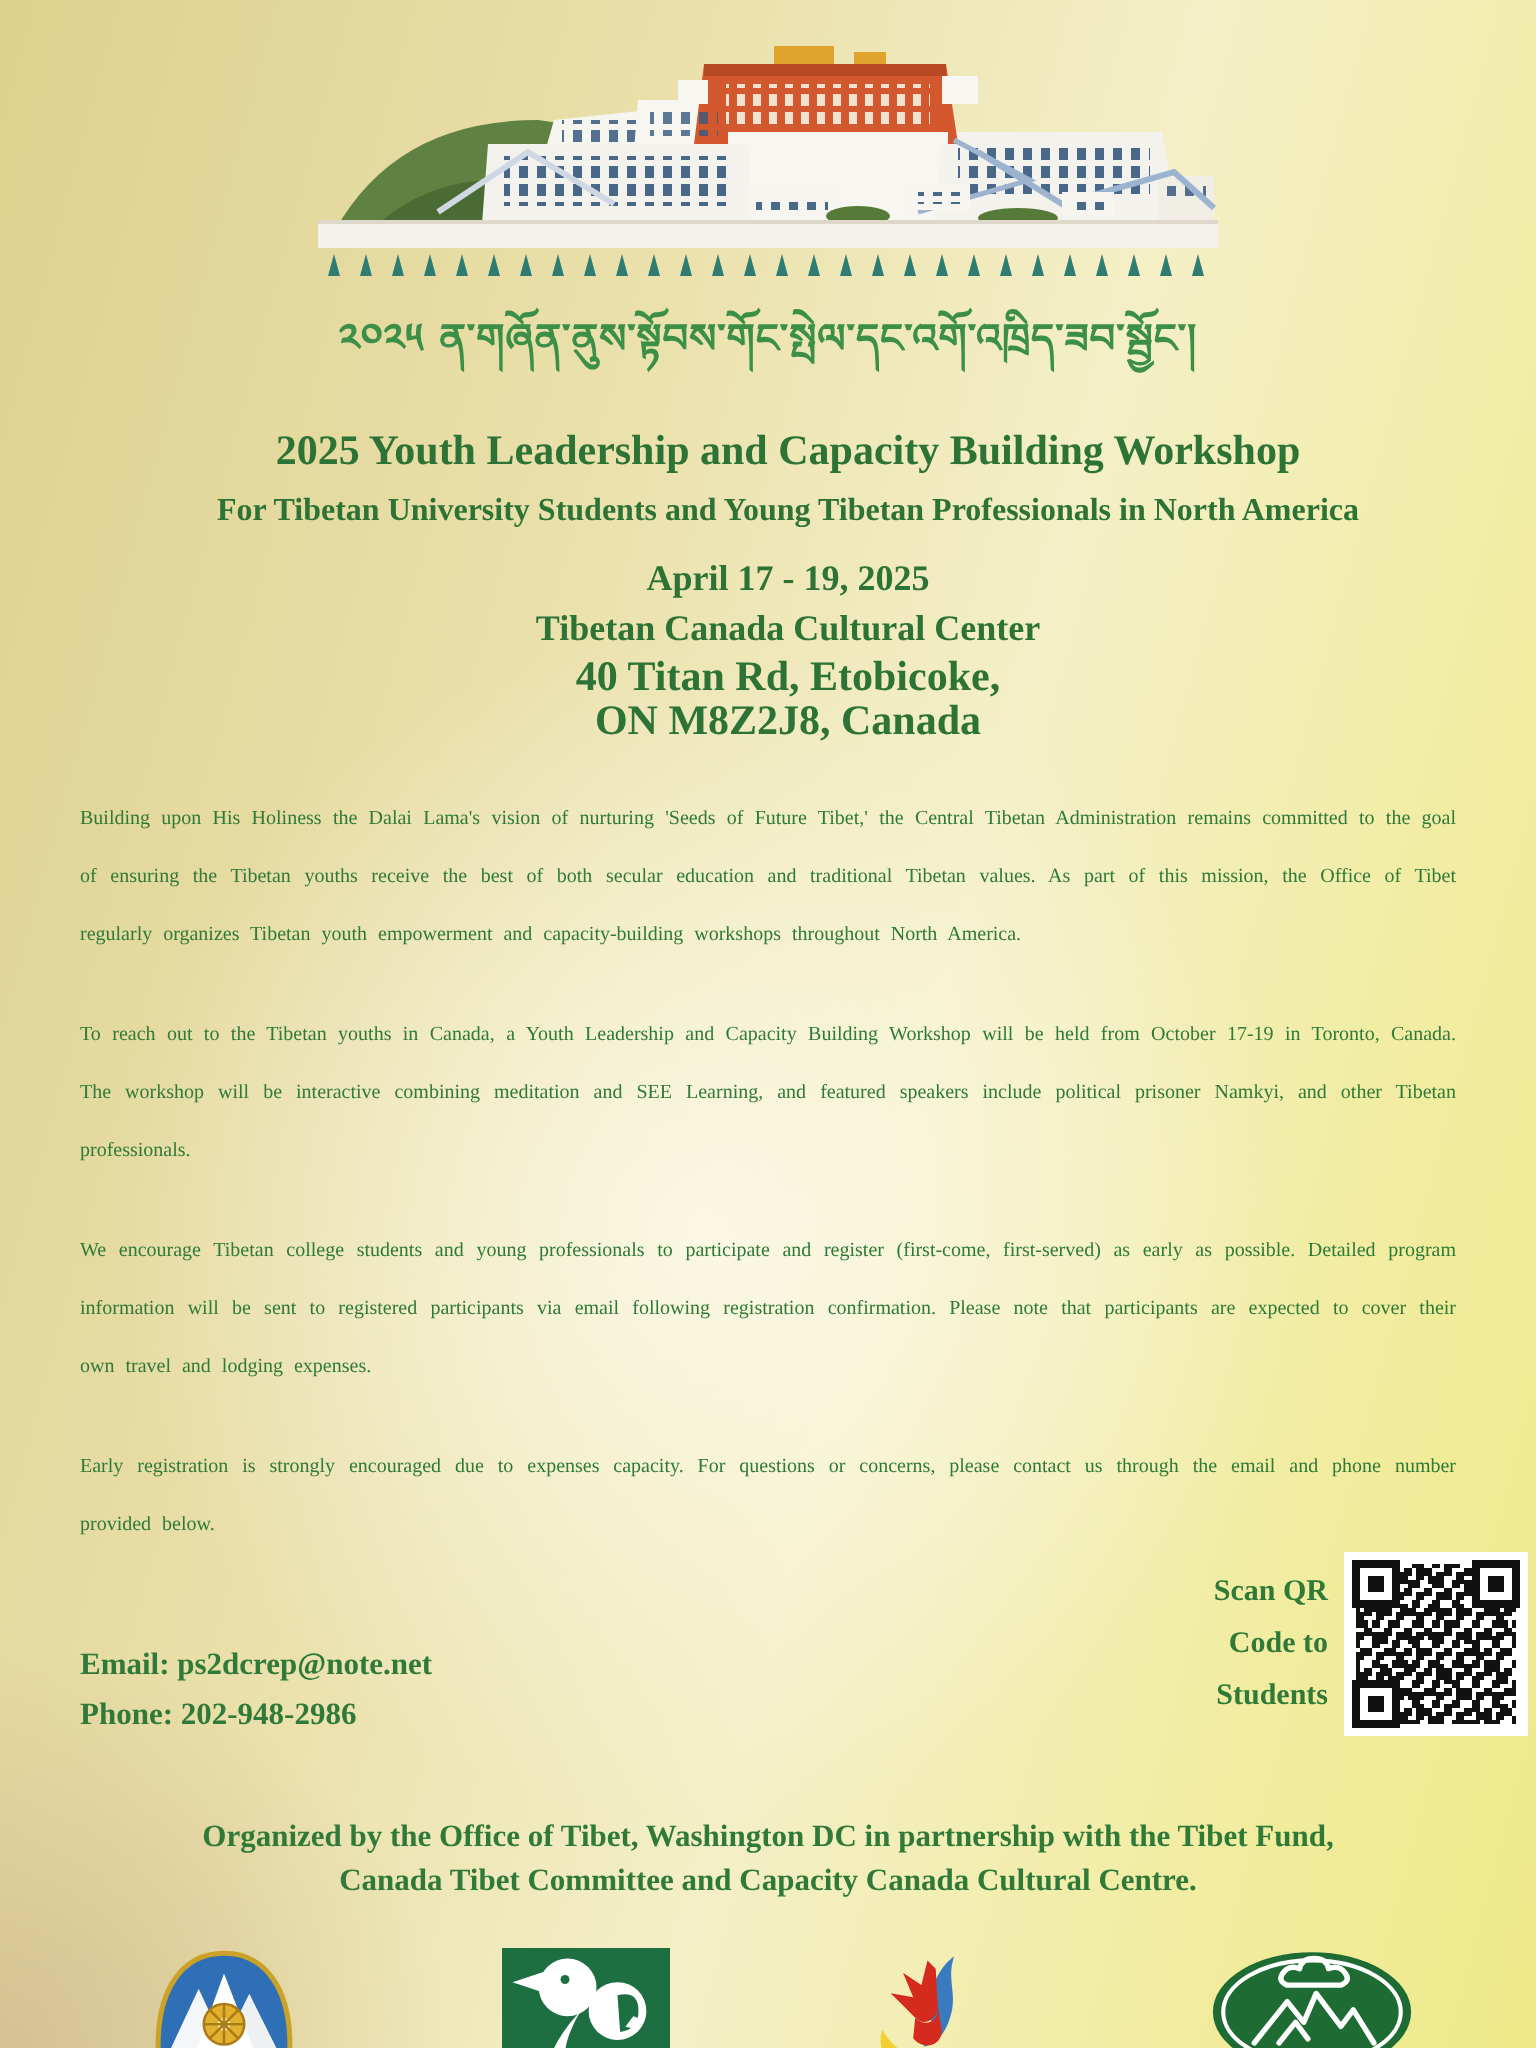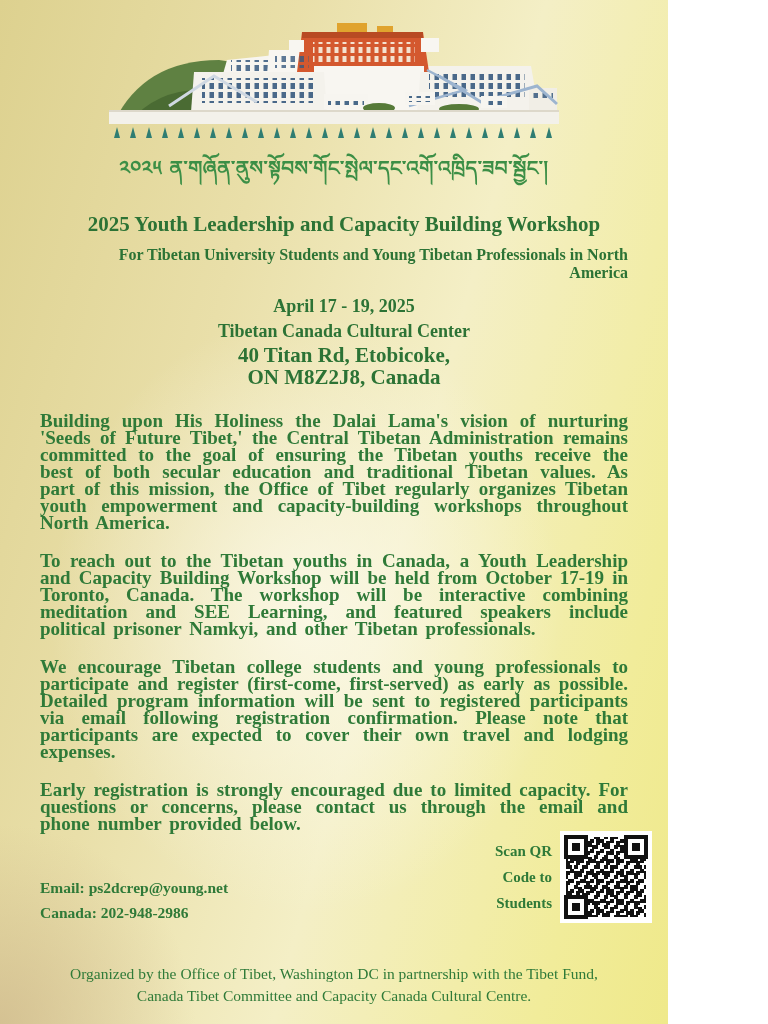--- a/index.html
+++ b/index.html
@@ -2,54 +2,54 @@
 <html><head>
 <meta charset="utf-8">
 <style>
   html,body{margin:0;padding:0;}
   body{
     width:768px;height:1024px;
     font-family:"Liberation Serif","DejaVu Serif",serif;
     overflow:hidden;
   }
   .poster{
-    position:relative;width:668px;height:1024px;overflow:hidden;
+    position:relative;width:768px;height:1024px;overflow:hidden;
     background:
       radial-gradient(ellipse 55% 42% at 46% 60%, rgba(252,250,235,.85) 0%, rgba(252,250,235,0) 70%),
       radial-gradient(ellipse 45% 30% at 0% 100%, rgba(206,184,140,.75) 0%, rgba(206,184,140,0) 65%),
       linear-gradient(105deg,#ddd18f 0%,#e9dfa9 32%,#f4efc6 58%,#f1ec9a 86%,#efe98a 100%);
   }
   .col{padding:0 40px;}
   .center{text-align:center;margin-left:20px;}
   
   .palace-wrap{width:450px;margin:10px auto 0;}
   .tibetan-line{
     font-family:"DejaVu Sans",sans-serif;
     font-size:20px;font-weight:bold;color:#3c8f46;
     text-align:center;margin-top:2px;letter-spacing:.5px;
   }
   .title{font-size:21px;font-weight:bold;color:#2c7335;margin-top:10px;}
-  .subtitle{font-size:16px;font-weight:bold;color:#2c7335;margin-top:9px;text-align:right;}
+  .subtitle{font-size:16px;font-weight:bold;color:#2c7335;margin-top:9px;}
   .when-where{margin-top:12px;font-weight:bold;color:#2c7335;}
   .when-where .big{font-size:18px;line-height:25px;}
   .when-where .small{font-size:21px;line-height:22px;}
   
   .paragraphs{margin-top:24px;}
   .paragraphs p{
-    font-size:19px;line-height:17px;font-weight:bold;color:#2f7a38;
+    font-size:10px;line-height:29px;font-weight:normal;color:#2f7a38;
     text-align:justify;word-spacing:3px;margin:0 0 21px 0;
   }
   
   .contact{position:relative;height:96px;margin-top:10px;}
   .contact-lines{font-size:15.5px;font-weight:bold;color:#2f7a38;line-height:25px;padding-top:22px;}
-  .qr-block{position:absolute;right:16px;top:-22px;display:flex;align-items:center;gap:8px;justify-content:center;}
+  .qr-block{position:absolute;right:4px;top:-22px;display:flex;align-items:center;gap:8px;justify-content:center;}
   .qr-caption{font-size:15px;font-weight:bold;color:#2f7a38;text-align:right;line-height:26px;}
   .qr-box{width:92px;height:92px;background:#fff;padding:4px;box-sizing:border-box;}
   
-  .organized{font-size:15.5px;font-weight:normal;color:#2f7a38;text-align:center;line-height:22px;margin-top:14px;}
+  .organized{font-size:15.5px;font-weight:bold;color:#2f7a38;text-align:center;line-height:22px;margin-top:14px;}
   .logos{display:flex;justify-content:space-between;align-items:flex-start;margin:22px 28px 0;}
   .logo-col{display:flex;flex-direction:column;align-items:center;width:168px;}
 </style>
 </head>
 <body>
 
 <div class="poster">
 
   <div class="palace-wrap">
     <svg viewBox="0 0 450 130" width="450" height="130">
@@ -119,31 +119,31 @@
       <div class="big">Tibetan Canada Cultural Center</div>
       <div class="small">40 Titan Rd, Etobicoke,</div>
       <div class="small">ON M8Z2J8, Canada</div>
     </div>
   </div>
 
   <div class="col paragraphs">
     <p>Building upon His Holiness the Dalai Lama's vision of nurturing 'Seeds of Future Tibet,' the Central Tibetan Administration remains committed to the goal of ensuring the Tibetan youths receive the best of both secular education and traditional Tibetan values. As part of this mission, the Office of Tibet regularly organizes Tibetan youth empowerment and capacity-building workshops throughout North America.</p>
     <p>To reach out to the Tibetan youths in Canada, a Youth Leadership and Capacity Building Workshop will be held from October 17-19 in Toronto, Canada. The workshop will be interactive combining meditation and SEE Learning, and featured speakers include political prisoner Namkyi, and other Tibetan professionals.</p>
     <p>We encourage Tibetan college students and young professionals to participate and register (first-come, first-served) as early as possible. Detailed program information will be sent to registered participants via email following registration confirmation. Please note that participants are expected to cover their own travel and lodging expenses.</p>
-    <p>Early registration is strongly encouraged due to limited capacity. For questions or concerns, please contact us through the email and phone number provided below.</p>
+    <p>Early registration is strongly encouraged due to expenses capacity. For questions or concerns, please contact us through the email and phone number provided below.</p>
   </div>
 
   <div class="col contact">
     <div class="contact-lines">
       <div>
         <span>Email: </span>
-        <span>ps2dcrep@young.net</span>
+        <span>ps2dcrep@note.net</span>
       </div>
       <div>
-        <span>Canada: </span>
+        <span>Phone: </span>
         <span>202-948-2986</span>
       </div>
     </div>
     <div class="qr-block">
       <div class="qr-caption">
         <div>Scan QR</div>
         <div>Code to</div>
         <div>Students</div>
       </div>
       <div class="qr-box">

